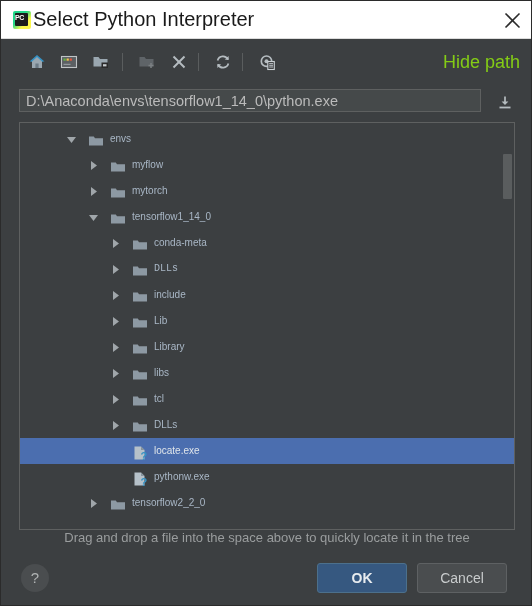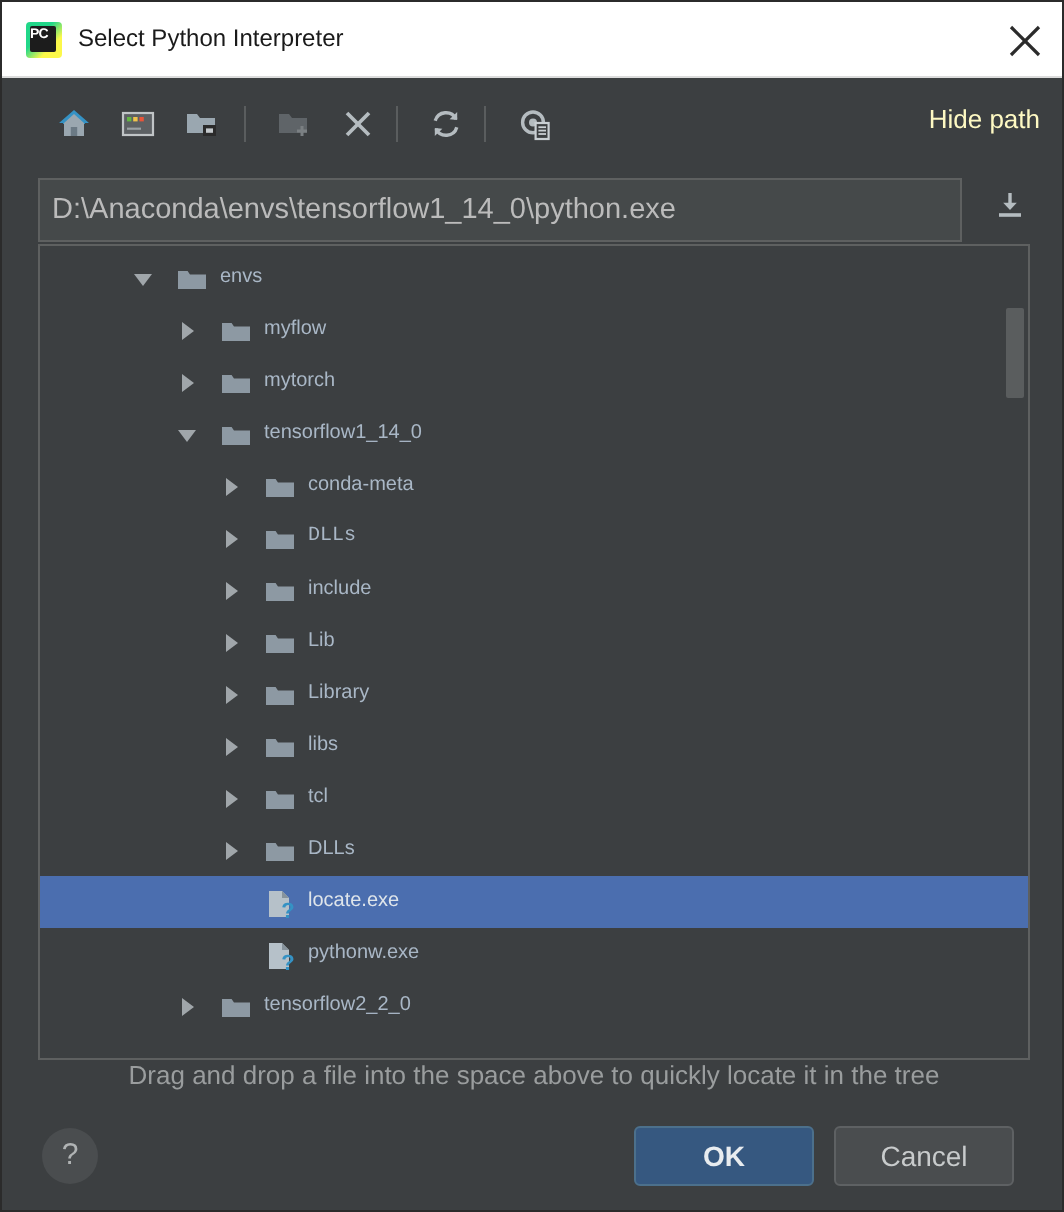--- a/index.html
+++ b/index.html
@@ -57,22 +57,22 @@
     color: #ffffff;
     font-size: 7px;
     font-weight: bold;
     line-height: 13px;
     text-align: center;
     letter-spacing: -0.4px;
     font-family: "Liberation Sans", sans-serif;
   }
   #title-text {
     position: absolute;
-    left: 38px; top: 8px;
-    font-size: 12px;
+    left: 32px; top: 8px;
+    font-size: 20px;
     color: #1a1a1a;
     line-height: 21px;
     white-space: nowrap;
   }
   #close-button {
     position: absolute;
     right: 6px; top: 4px;
     width: 30px; height: 30px;
     cursor: pointer;
   }
@@ -94,36 +94,36 @@
   .tool-btn svg { display: block; margin: 4px auto 0 auto; }
   .tool-sep {
     position: absolute;
     top: 14px;
     width: 1px; height: 18px;
     background: #5a5d5e;
   }
   #hide-path-link {
     position: absolute;
     right: 12px; top: 13px;
-    font-size: 13px;
-    color: #fef9c3;
+    font-size: 18px;
+    color: #84cc16;
     cursor: pointer;
     white-space: nowrap;
   }
 
   
   #path-row {
     position: absolute;
     left: 0; top: 86px;
     width: 532px; height: 34px;
   }
   #path-input {
     position: absolute;
     left: 18px; top: 2px;
-    width: 462px; height: 32px;
+    width: 462px; height: 23px;
     box-sizing: border-box;
     background: #45494a;
     border: 1px solid #5e6060;
     color: #bbbbbb;
     font-size: 14.5px;
     font-family: "Liberation Sans", sans-serif;
     padding: 0 6px;
     outline: none;
   }
   #path-download-icon {

